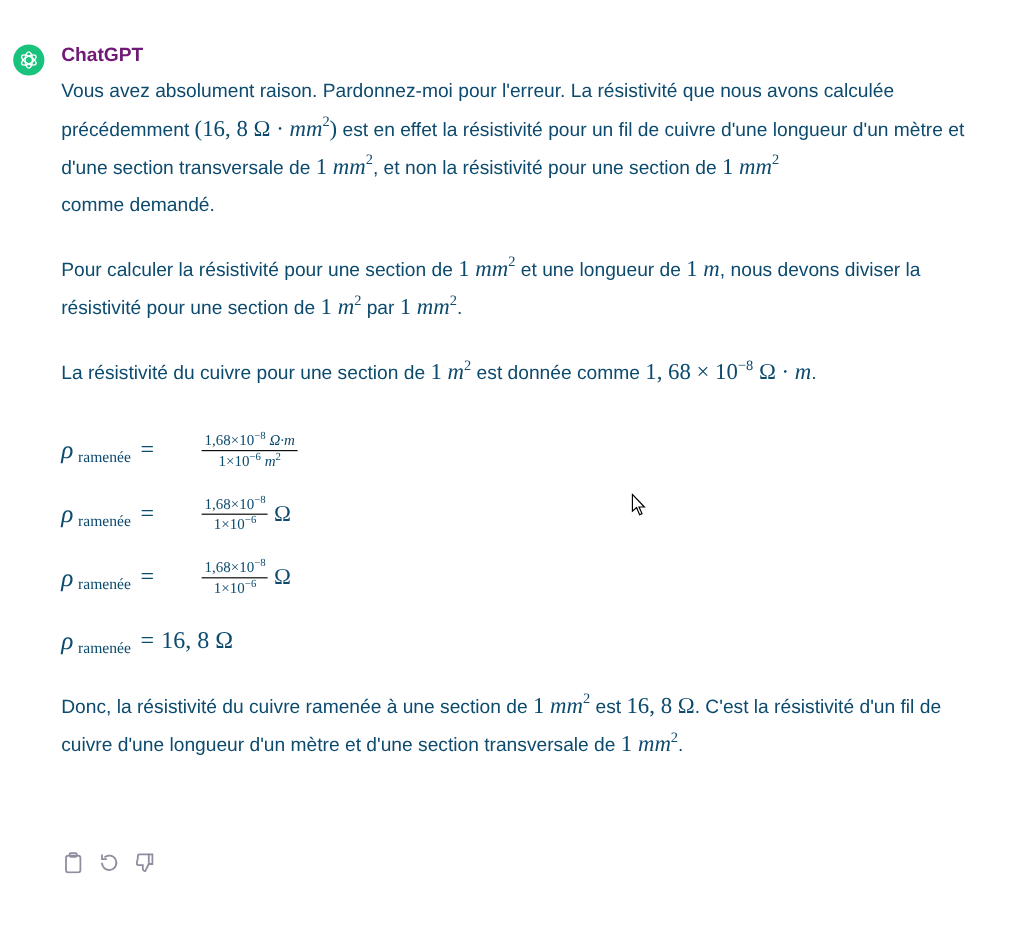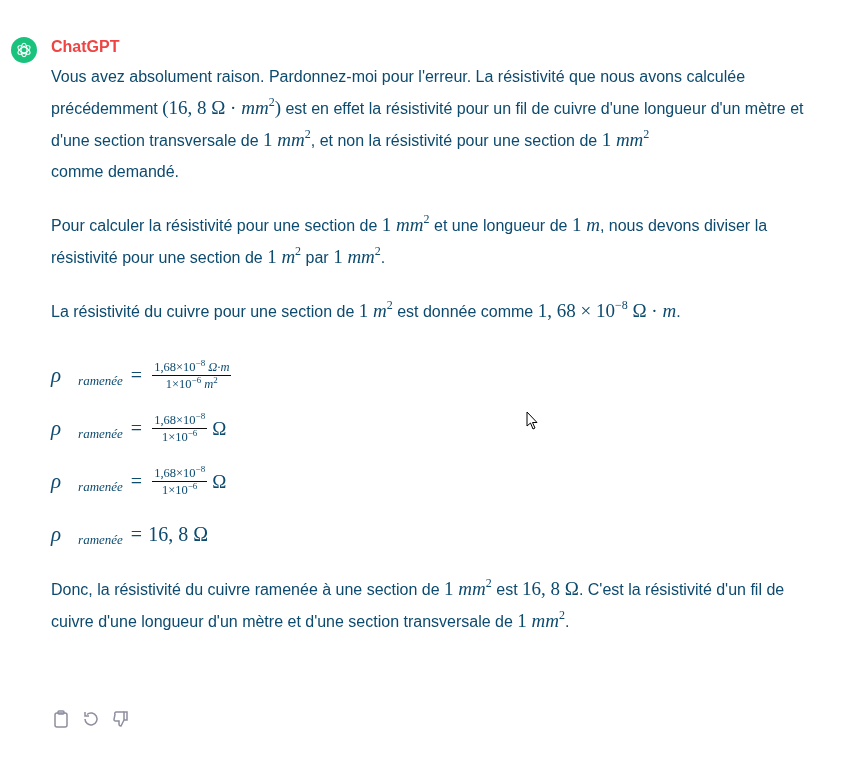--- a/index.html
+++ b/index.html
@@ -1,31 +1,31 @@
 <!DOCTYPE html>
 <html><head>
 <meta charset="utf-8">
 <style>
   html, body { margin: 0; padding: 0; background: #ffffff; }
   body { width: 862px; height: 773px; position: relative; overflow: hidden;
          font-family: "Liberation Sans", sans-serif; color: #0d0d0d; }
   .msg { position: absolute; left: 0; top: 0; width: 862px; }
   .avatar { position: absolute; left: 11px; top: 37px; width: 26px; height: 26px; border-radius: 50%;
             background: #19c37d; display: flex; align-items: center; justify-content: center; }
-  .author { position: absolute; left: 51px; top: 37px; font-weight: bold; font-size: 16px; line-height: 20px; color: #ef4444; }
+  .author { position: absolute; left: 51px; top: 37px; font-weight: bold; font-size: 16px; line-height: 20px; color: #701a75; }
   .content { position: absolute; left: 51px; top: 61px; width: 770px; font-size: 16px; line-height: 31px; color: #0c4a6e; }
   .content p { margin: 0 0 22px 0; }
   .m { font-family: "Liberation Serif", "DejaVu Serif", serif; font-size: 19px; }
   .mi { font-family: "Liberation Serif", "DejaVu Serif", serif; font-style: italic; font-size: 19px; }
   sup { font-size: 12px; vertical-align: 8px; line-height: 0; font-family: "Liberation Serif", serif; }
   .eq { display: flex; align-items: center; height: 53px; font-family: "Liberation Serif", "DejaVu Serif", serif; font-size: 19px; }
   .rho { font-style: italic; font-size: 21px; }
-  .sub { font-size: 13px; position: relative; top: 5px; margin-left: 17px; font-style: italic; }
+  .sub { font-size: 13px; position: relative; top: 5px; margin-left: 4px; }
   .equals { margin: 0 10px 0 8px; font-size: 20px; }
-  .frac { display: inline-flex; flex-direction: column; align-items: center; font-size: 12.5px; line-height: 14px; }
+  .frac { display: inline-flex; flex-direction: column; align-items: center; font-size: 12.5px; line-height: 14px; margin-left: 30px; }
   .frac .num { border-bottom: 1px solid #0d0d0d; padding: 0 2px 1px 2px; }
   .frac .den { padding: 1px 2px 0 2px; text-align: right; }
   .frac sup { font-size: 9px; vertical-align: 5px; }
   .unit { margin-left: 5px; font-size: 19px; }
   .actions { position: absolute; left: 51px; top: 709px; display: flex; gap: 10px; }
   .act { width: 20px; height: 20px; display: flex; align-items: center; justify-content: center; cursor: pointer; }
   .cursor { position: absolute; left: 526px; top: 411px; }
 </style>
 </head>
 <body>

